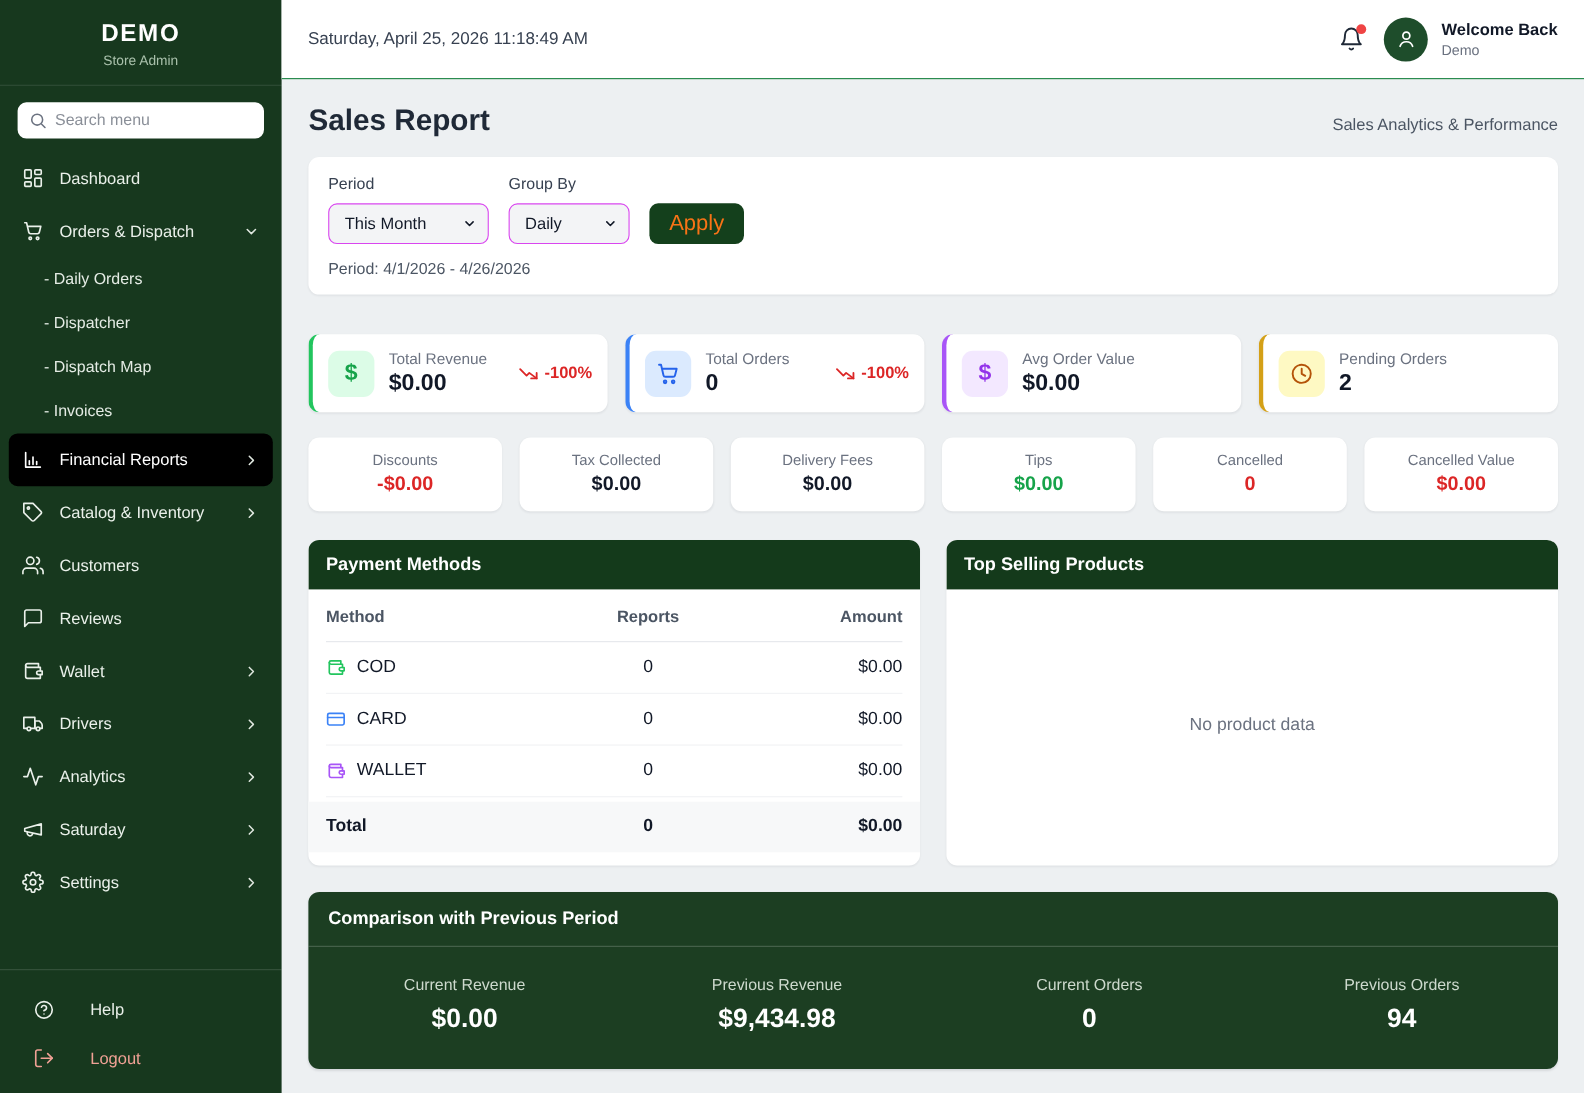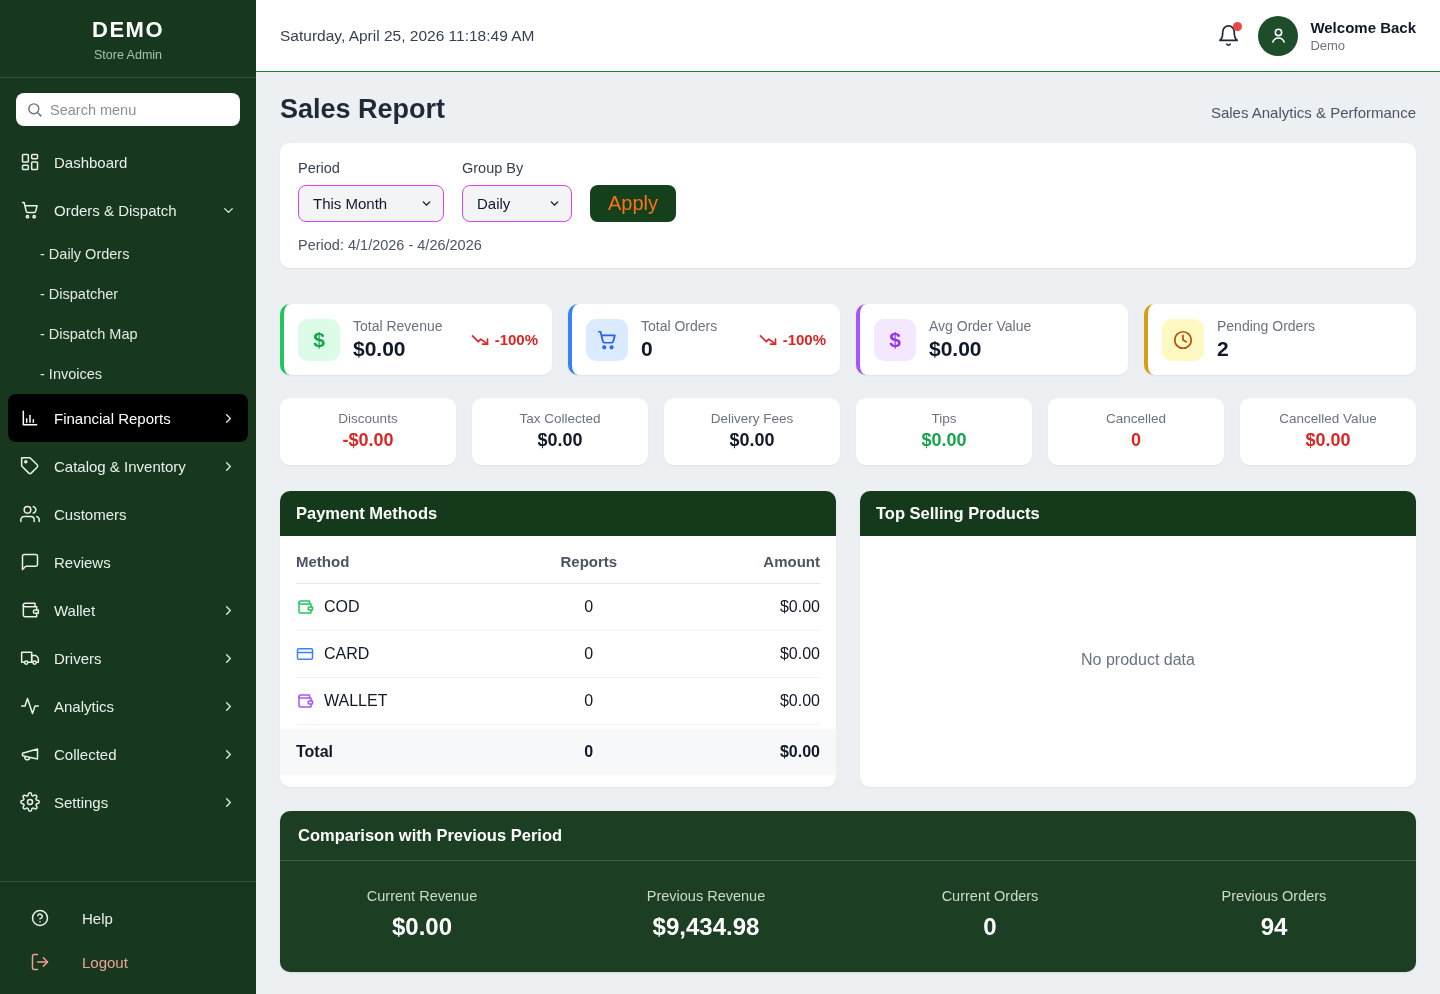--- a/index.html
+++ b/index.html
@@ -253,21 +253,21 @@
         </span>
     </div>
 
     <div class="nav-item">
       <span>
           <svg width="20" height="20" viewBox="0 0 24 24" fill="none" stroke="currentColor" stroke-width="1.8" stroke-linecap="round" stroke-linejoin="round">
             <path d="M3 11l18-5v12L3 14v-3z"></path>
             <path d="M11.6 16.8a3 3 0 1 1-5.8-1.6"></path>
           </svg>
         </span>
-      <span class="nlabel">Collected</span>
+      <span class="nlabel">Saturday</span>
       <span class="chev">
           <svg width="15" height="15" viewBox="0 0 24 24" fill="none" stroke="currentColor" stroke-width="2.2" stroke-linecap="round" stroke-linejoin="round">
             <polyline points="9 6 15 12 9 18"></polyline>
           </svg>
         </span>
     </div>
 
     <div class="nav-item">
       <span>
           <svg width="20" height="20" viewBox="0 0 24 24" fill="none" stroke="currentColor" stroke-width="1.8" stroke-linecap="round" stroke-linejoin="round">

